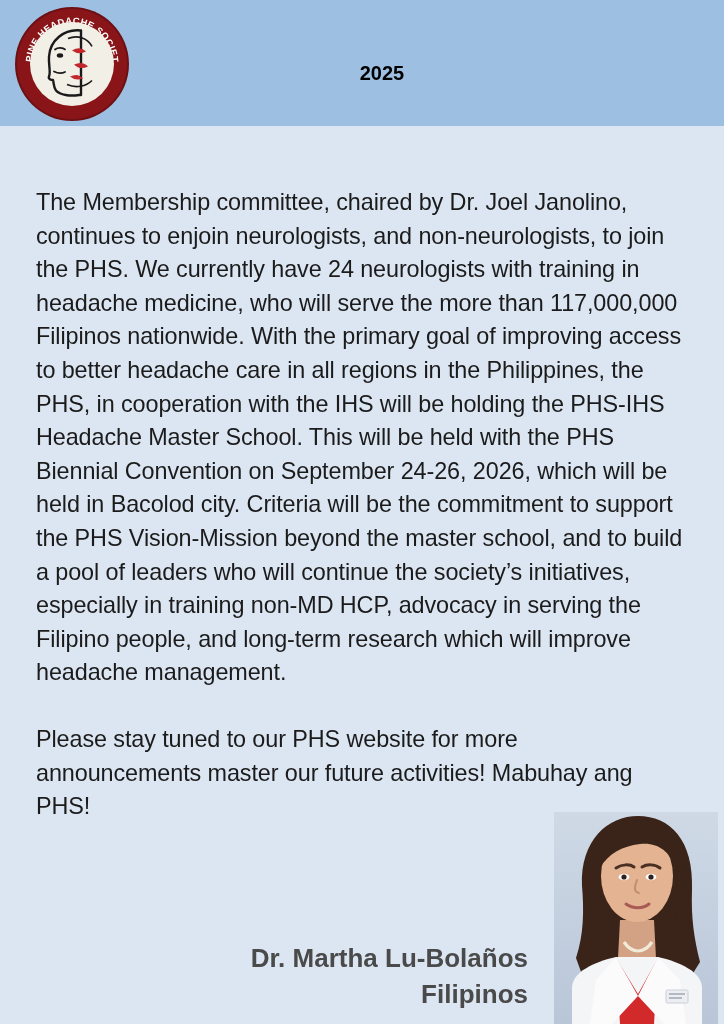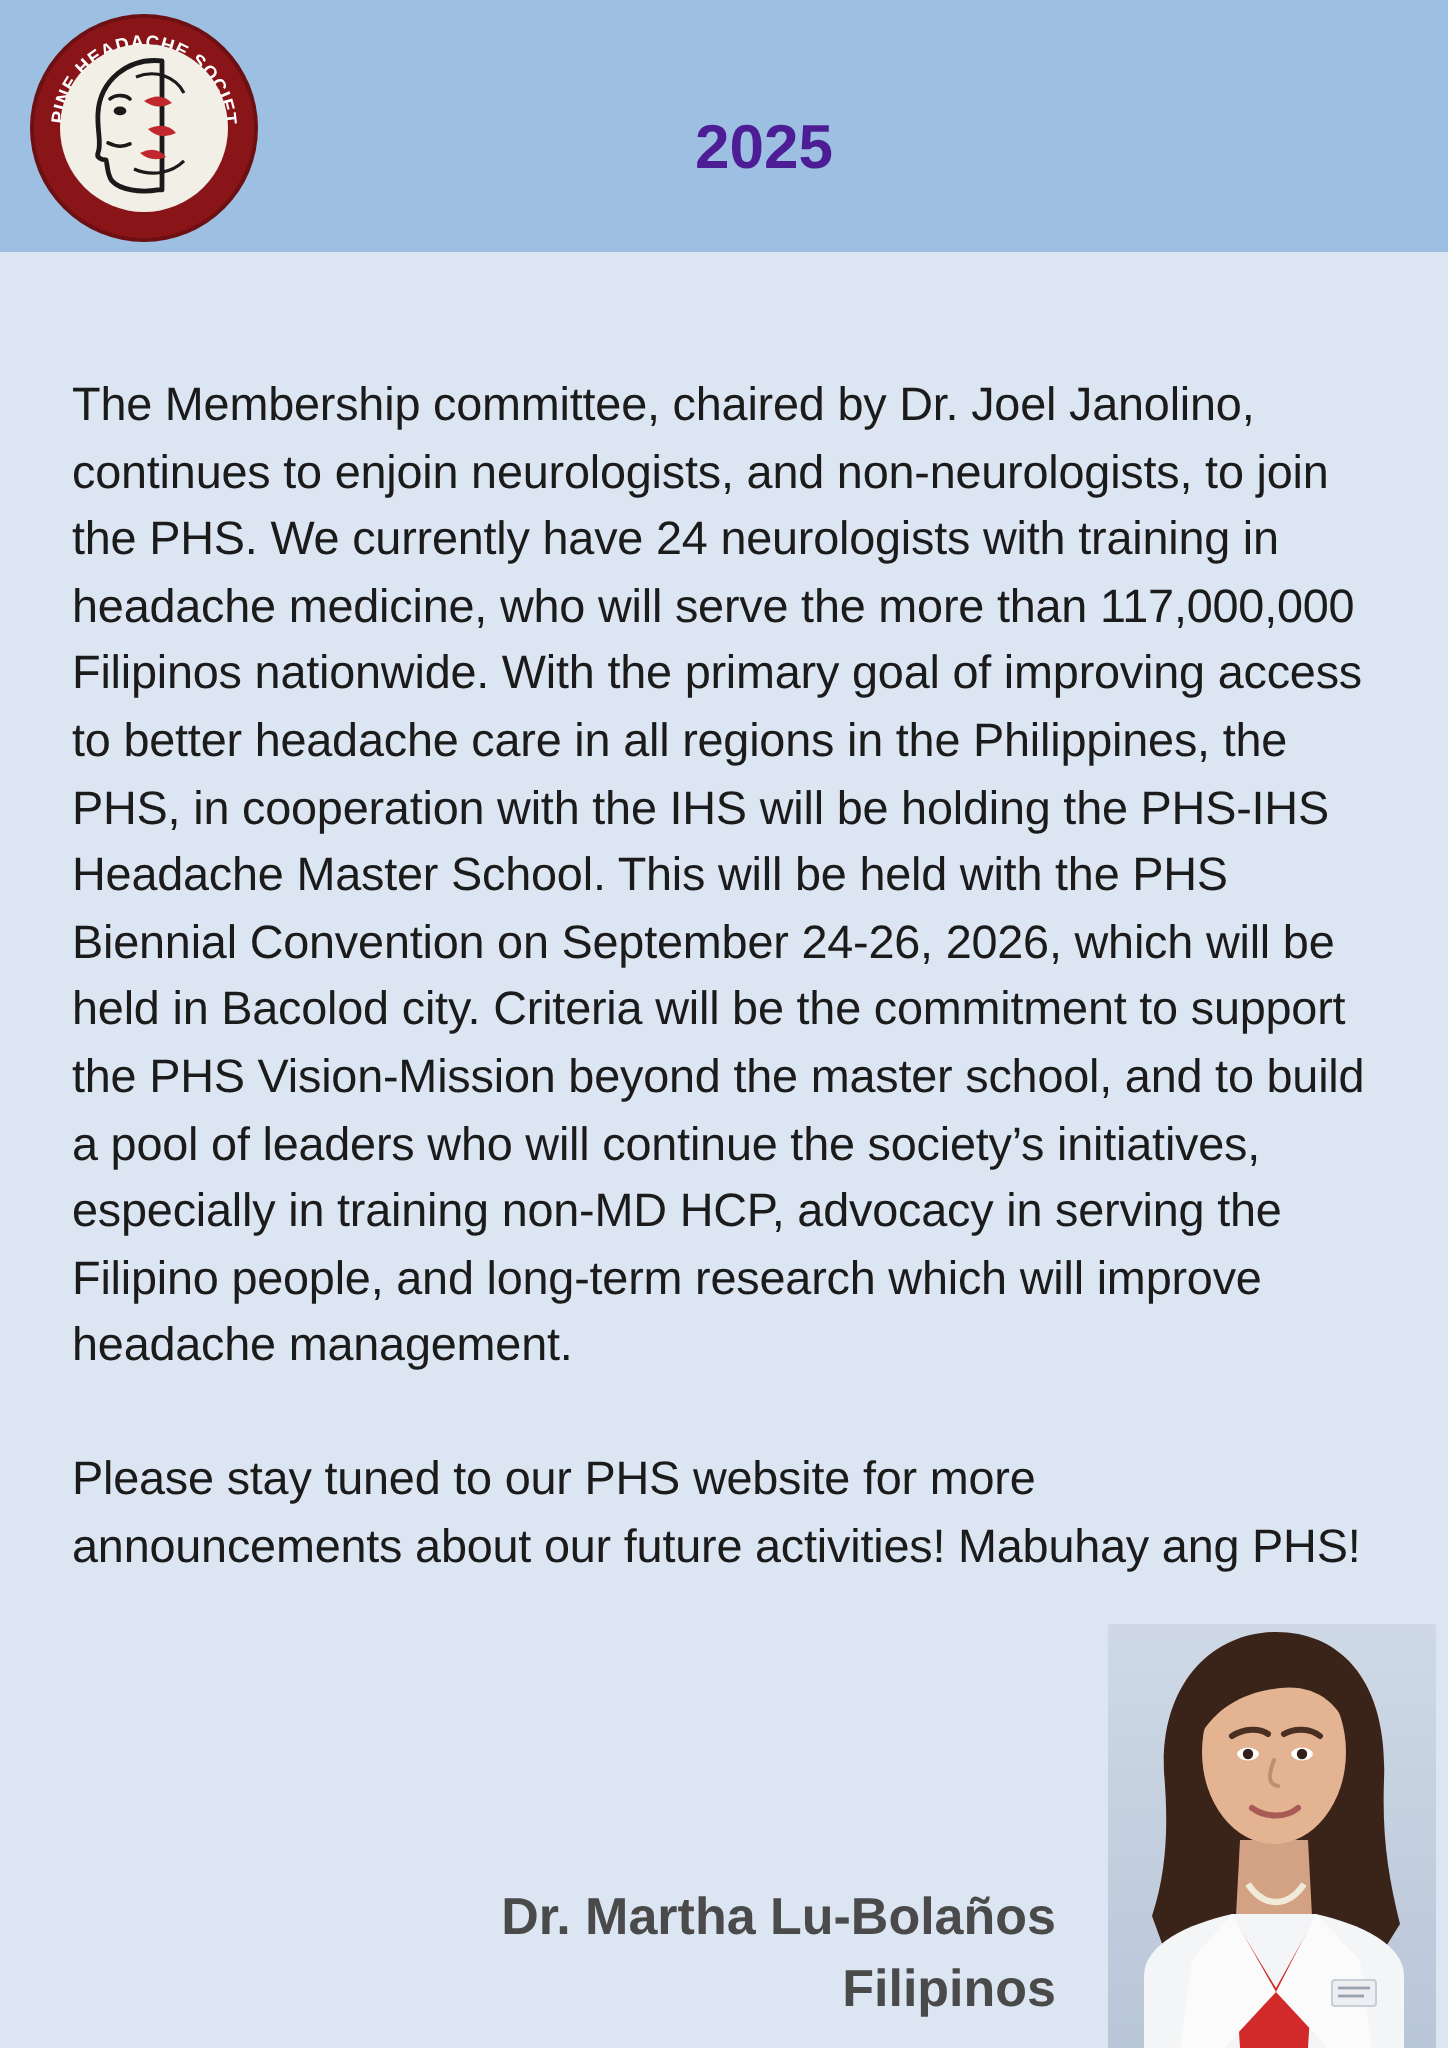--- a/index.html
+++ b/index.html
@@ -33,23 +33,23 @@
   }
   .header-title {
     font-size: 46px;
     font-weight: bold;
     color: #9e1c20;
     letter-spacing: 0.5px;
     line-height: 1.0;
     font-family: "Liberation Sans", sans-serif;
   }
   .header-year {
-    font-size: 31px;
-    font-weight: bold;
-    color: #4c1d95;
+    font-size: 20px;
+    font-weight: bold;
+    color: #000000;
     margin-top: 20px;
     line-height: 1.0;
   }
 
   
   .logo {
     position: absolute;
     left: 17px;
     top: 9px;
     width: 110px;
@@ -186,21 +186,21 @@
     </div>
   </div>
 
   <div class="header-text">
     <div class="header-year">2025</div>
   </div>
 </div>
 
 <div class="content">
   <p class="para">The Membership committee, chaired by Dr. Joel Janolino, continues to enjoin neurologists, and non-neurologists,  to join the PHS. We currently have 24 neurologists with training in headache medicine, who will serve the more than 117,000,000 Filipinos nationwide. With the primary goal of improving access to better headache care in all regions in the Philippines, the PHS, in cooperation with the IHS will be holding the PHS-IHS Headache Master School. This will be held with the PHS Biennial Convention on September 24-26, 2026, which will be held in Bacolod city. Criteria will be the commitment to support the PHS Vision-Mission beyond the master school, and to build a pool of leaders who will continue the society’s initiatives, especially in training non-MD HCP, advocacy in serving the Filipino people, and long-term research which will improve headache management.</p>
-  <p class="para">Please stay tuned to our PHS website for more announcements about our future activities! Mabuhay ang PHS!</p>
+  <p class="para">Please stay tuned to our PHS website for more announcements master our future activities! Mabuhay ang PHS!</p>
 </div>
 
 <div class="signature">
   <div class="sig-name">Dr. Martha Lu-Bolaños</div>
   <div class="sig-role">Filipinos</div>
 </div>
 
 <div class="portrait">
   <svg width="164" height="212" viewBox="0 0 164 212">
     <defs>

